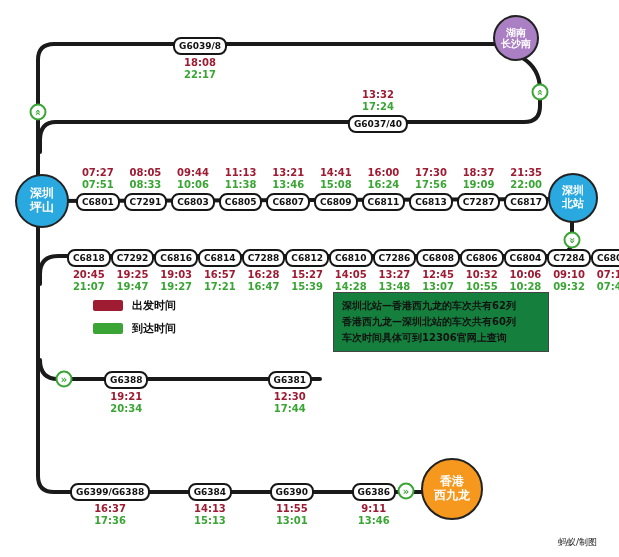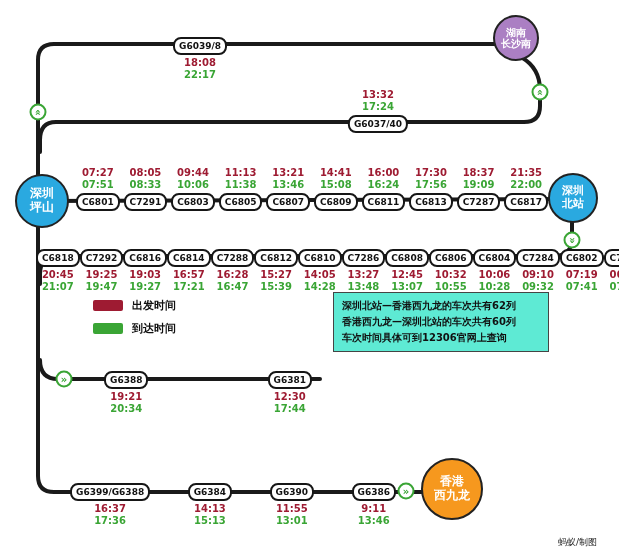--- a/index.html
+++ b/index.html
@@ -164,21 +164,21 @@
         <div class="pill">C7287</div>
       </div>
 
       <div class="tgroup times-top">
         <div class="time dep">21:35</div>
         <div class="time arr">22:00</div>
         <div class="pill">C6817</div>
       </div>
     </div>
 
-  <div class="flexrow" style="left:36px; top:249px; width:562px;">
+  <div class="flexrow" style="left:36px; top:249px; width:562px;padding-left:31px;">
 
       <div class="tgroup pill-first">
         <div class="pill">C6818</div>
         <div class="time dep">20:45</div>
         <div class="time arr">21:07</div>
       </div>
 
       <div class="tgroup pill-first">
         <div class="pill">C7292</div>
         <div class="time dep">19:25</div>
@@ -262,21 +262,21 @@
     <div class="legend-row">
       <span class="swatch" style="background: rgb(158, 27, 50);"></span>
       <span class="legend-label">出发时间</span>
     </div>
     <div class="legend-row">
       <span class="swatch" style="background: rgb(58, 165, 53);"></span>
       <span class="legend-label">到达时间</span>
     </div>
   </div>
 
-  <div id="infobox" style="background: #5eead4;">
+  <div id="infobox" style="background: #15803d;">
     <div>深圳北站—香港西九龙的车次共有62列</div>
     <div>香港西九龙—深圳北站的车次共有60列</div>
     <div>车次时间具体可到12306官网上查询</div>
   </div>
 
   <div class="flexrow" style="left:104px; top:371px; width:208px;">
 
       <div class="tgroup pill-first">
         <div class="pill">G6388</div>
         <div class="time dep">19:21</div>

